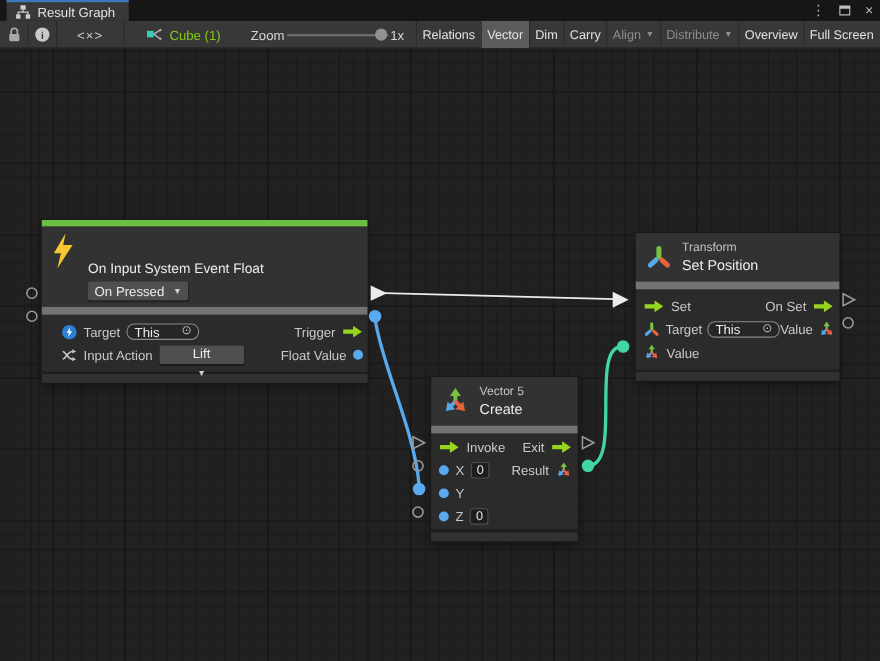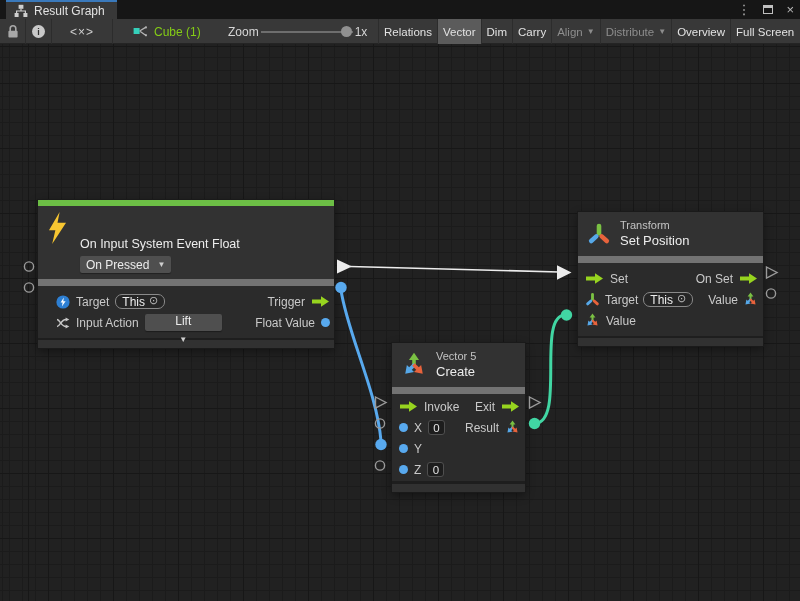--- a/index.html
+++ b/index.html
@@ -67,21 +67,21 @@
   .node-event .row{padding-left:18px;padding-right:4px;}
   .pgroup{display:flex;align-items:center;gap:6px;}
   .plabel{color:#c9c9c9;font-size:12px;white-space:nowrap;}
   .nfooter{height:10px;background:#313131;border-top:2px solid #1e1e1e;}
   .node-vector .nfooter{border-top-width:3px;height:11px;}
 
   .dropdown{background:#4f4f4f;height:17px;border-radius:2px;display:inline-flex;align-items:center;
        justify-content:space-between;padding:0 6px;gap:8px;color:#ececec;font-size:12px;
        box-shadow:0 1px 1px rgba(0,0,0,.35);}
   .dropdown.lift{width:77px;flex-direction:column;}
-  .pill{display:inline-flex;gap:4px;background:#262626;border:1px solid #8a8a8a;
+  .pill{display:inline-flex;align-items:center;gap:20px;background:#262626;border:1px solid #8a8a8a;
        border-radius:7px;height:15px;padding:0 6px;color:#ededed;font-size:12px;}
   .picker{font-size:11px;color:#bdbdbd;line-height:1;}
   .valuebox{background:#1d1d1d;border:1px solid #4f4f4f;border-radius:3px;height:15px;min-width:17px;
        padding:0 4px;display:inline-flex;align-items:center;justify-content:center;color:#e2e2e2;font-size:11.5px;}
   .bluedot{width:9px;height:9px;border-radius:50%;background:var(--float-blue,#58A9EE);flex:none;}
   .icon{flex:none;display:block;}
 
   
   .node-event{left:38px;top:200px;width:296px;}
   .node-vector{left:392px;top:343px;width:133px;}

